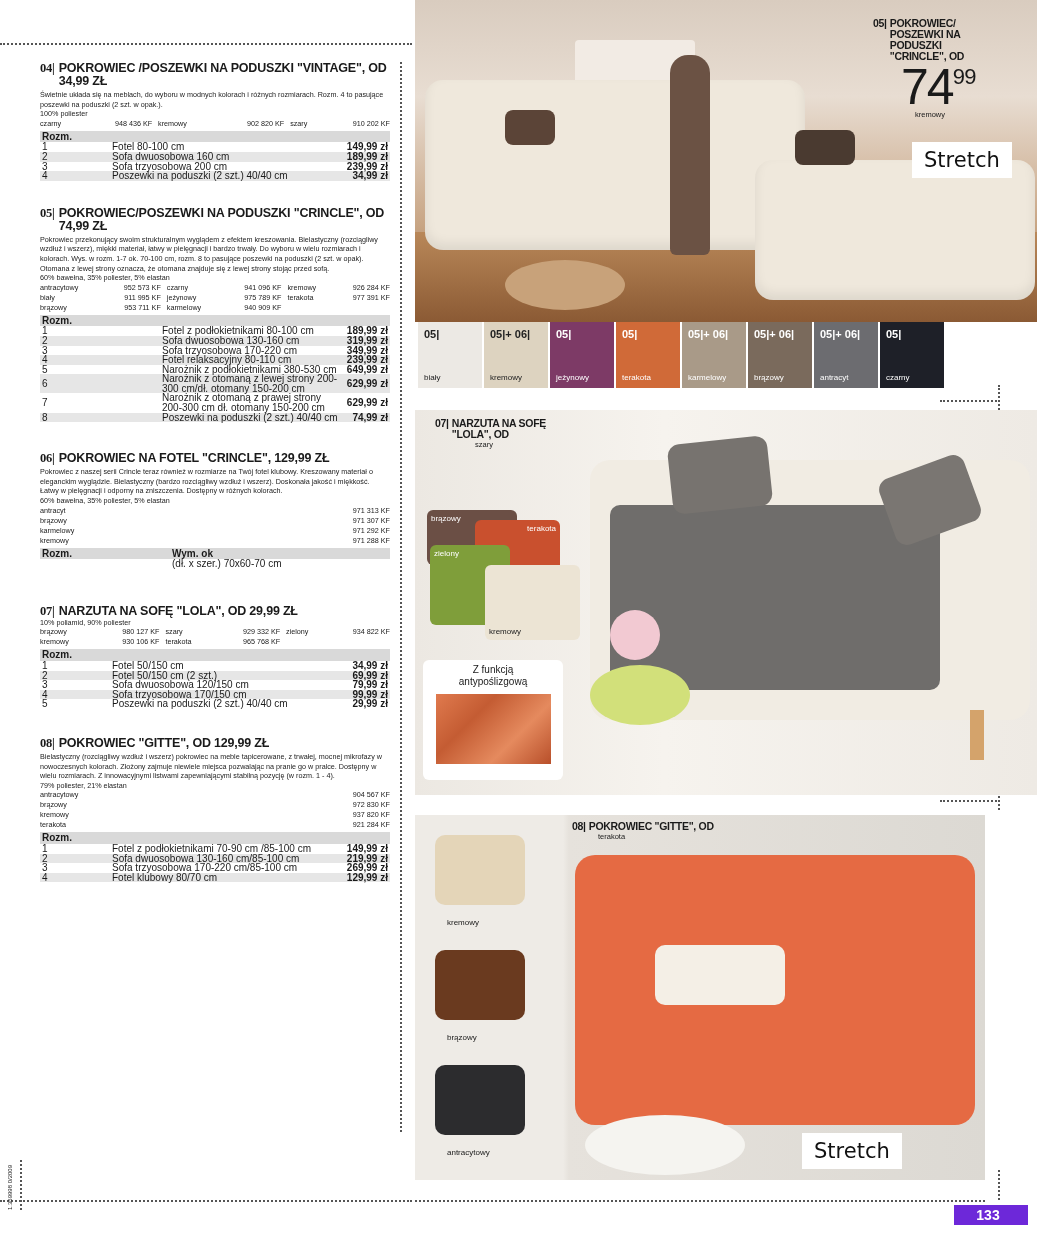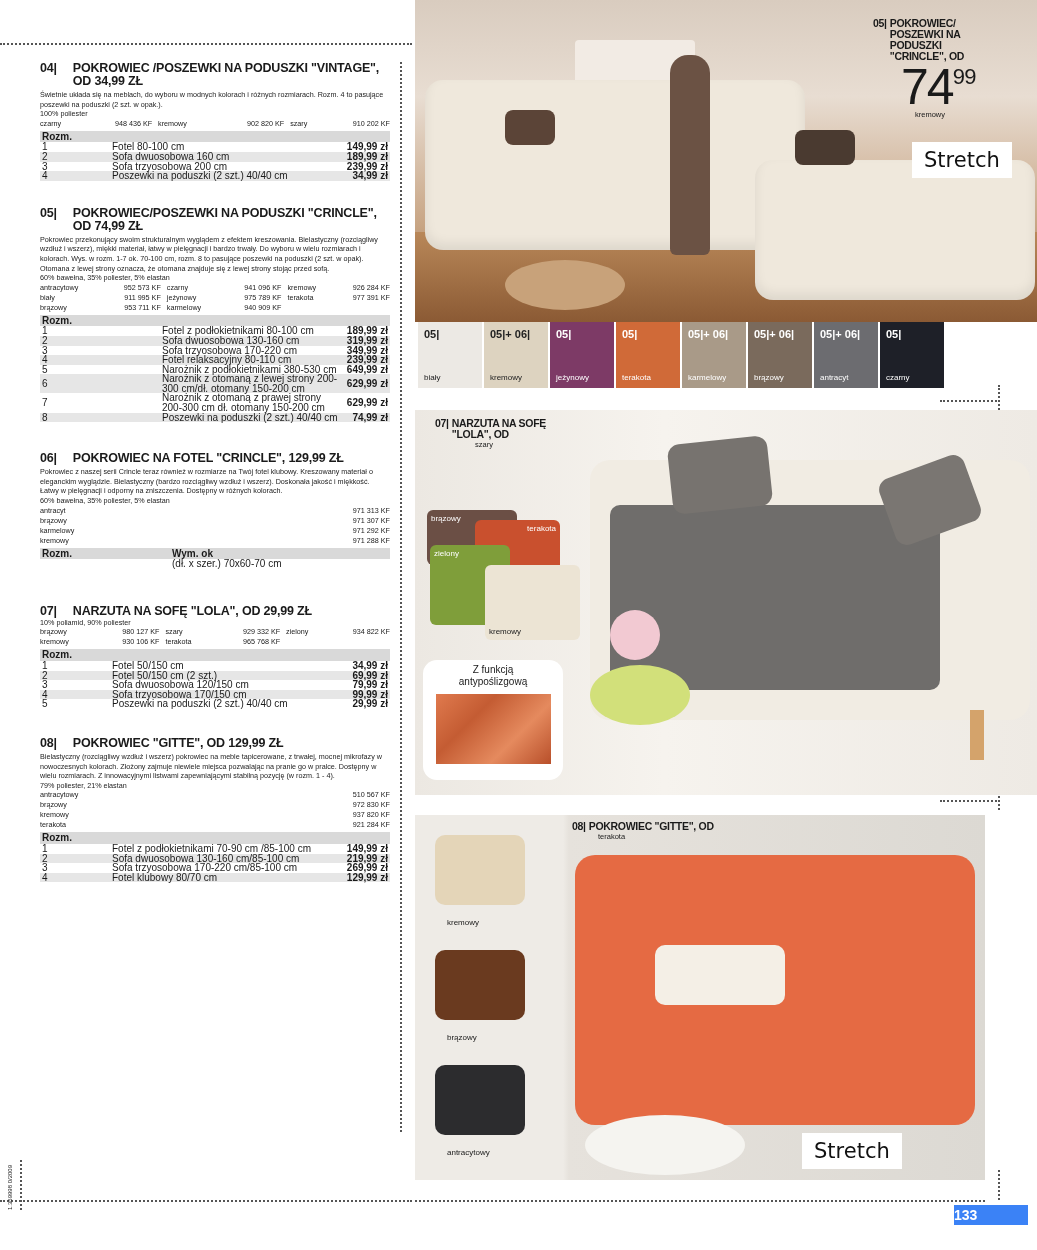--- a/index.html
+++ b/index.html
@@ -2,21 +2,21 @@
 <html><head>
 <meta charset="utf-8">
 <style>
   * { box-sizing: border-box; margin: 0; padding: 0; }
   body { width: 1037px; height: 1250px; background: #fff; font-family: "Liberation Sans", sans-serif; color: #1a1a1a; position: relative; overflow: hidden; }
   .dot-h { position: absolute; border-top: 2px dotted #555; height: 0; }
   .dot-v { position: absolute; border-left: 2px dotted #555; width: 0; }
   .left-col { position: absolute; left: 40px; top: 62px; width: 350px; }
   .section { margin-bottom: 20px; }
   .sec-title { font-family: "Liberation Sans", sans-serif; font-weight: bold; font-size: 12.5px; line-height: 13px; letter-spacing: -0.2px; display: flex; }
-  .sec-num { margin-right: 16px; }
+  .sec-num { margin-right: 4px; font-family: Liberation Serif, serif; }
   .sec-title-text { flex: 1; }
   .sec-desc { font-size: 7.2px; line-height: 9.6px; color: #222; margin-top: 2px; }
   .sec-mat { font-size: 7.2px; line-height: 9.6px; color: #222; }
   .codes { font-size: 7.2px; line-height: 10px; width: 100%; border-collapse: collapse; }
   .codes td { padding: 0; white-space: nowrap; }
   .codes td.code { text-align: right; padding-right: 6px; margin-top: 38px; }
   .codes td.code:last-child { padding-right: 0; }
   .size-table { width: 100%; border-collapse: collapse; font-size: 10px; line-height: 9.6px; margin-top: 2px; }
   .size-table th { background: #d9d9d9; text-align: left; font-weight: bold; padding: 1px 2px; }
   .size-table td { padding: 0 2px; vertical-align: middle; }
@@ -32,21 +32,21 @@
   .price-box { position: absolute; }
   .price-title { font-weight: bold; font-size: 10.5px; line-height: 11px; letter-spacing: -0.3px; }
   .price-big { font-family: "Liberation Sans", sans-serif; font-size: 50px; line-height: 46px; letter-spacing: -2px; display: inline-block; }
   .price-sup { font-size: 22px; vertical-align: top; line-height: 26px; letter-spacing: -0.5px; }
   .price-color { font-size: 7.5px; }
   .stretch-badge { position: absolute; background: #fff; font-size: 21px; font-family: "DejaVu Sans", sans-serif; padding: 6px 12px; color: #111; }
   .swatches { position: absolute; left: 418px; top: 322px; display: flex; gap: 2px; }
   .swatch { width: 64px; height: 66px; position: relative; font-size: 9px; }
   .swatch .sw-code { position: absolute; left: 6px; top: 6px; font-weight: bold; font-size: 11px; }
   .swatch .sw-name { position: absolute; left: 6px; bottom: 6px; font-size: 8px; }
-  .page-num { position: absolute; left: 954px; top: 1205px; width: 74px; height: 20px; background: #3b82f6; color: #fff; font-weight: bold; font-size: 14px; text-align: left; padding-right: 6px; line-height: 20px; }
+  .page-num { position: absolute; left: 954px; top: 1205px; width: 74px; height: 20px; background: #6d28d9; color: #fff; font-weight: bold; font-size: 14px; text-align: center; padding-right: 6px; line-height: 20px; }
   .side-code { position: absolute; left: 7px; top: 1165px; font-size: 6px; writing-mode: vertical-rl; transform: rotate(180deg); }
   .pillow { position: absolute; border-radius: 6px; font-size: 8px; color: #fff; padding: 4px; }
   .armchair { position: absolute; width: 90px; height: 70px; border-radius: 10px; }
   .armchair-label { position: absolute; font-size: 8px; }
 </style>
 </head>
 <body>
 
 <div class="dot-h" style="left:0; top:43px; width:412px;"></div>
 <div class="dot-v" style="left:400px; top:62px; height:1070px;"></div>
@@ -298,21 +298,21 @@
     <div class="sec-title">
       <span class="sec-num">08|</span>
       <span class="sec-title-text">POKROWIEC "GITTE", OD 129,99 ZŁ</span>
     </div>
     <div class="sec-desc">Bielastyczny (rozciągliwy wzdłuż i wszerz) pokrowiec na meble tapicerowane, z trwałej, mocnej mikrofazy w nowoczesnych kolorach. Złożony zajmuje niewiele miejsca pozwalając na pranie go w pralce. Dostępny w wielu rozmiarach. Z innowacyjnymi listwami zapewniającymi stabilną pozycję (w rozm. 1 - 4).</div>
     <div class="sec-mat">79% poliester, 21% elastan</div>
     <table class="codes">
       <tbody>
           <tr>
             <td>antracytowy</td>
-            <td class="code">510 567 KF</td>
+            <td class="code">904 567 KF</td>
           </tr>
       <tr>
             <td>brązowy</td>
             <td class="code">972 830 KF</td>
           </tr>
       <tr>
             <td>kremowy</td>
             <td class="code">937 820 KF</td>
           </tr>
       <tr>
@@ -420,21 +420,21 @@
     <div class="price-title" style="display:flex;">
       <span style="margin-right:3px;">07|</span>
       <span style="width:120px;">NARZUTA NA SOFĘ "LOLA", OD</span>
     </div>
     <div class="price-color" style="margin-left:40px;">szary</div>
   </div>
   <div class="pillow" style="left:12px; top:100px; width:90px; height:55px; background:#6b4f45;">brązowy</div>
   <div class="pillow" style="left:60px; top:110px; width:85px; height:60px; background:#c9502e; text-align:right;">terakota</div>
   <div class="pillow" style="left:15px; top:135px; width:80px; height:80px; background:#7f9e3a;">zielony</div>
   <div class="pillow" style="left:70px; top:155px; width:95px; height:75px; background:#ece4d4; color:#222; padding-top:62px;">kremowy</div>
-  <div style="position:absolute; left:8px; top:250px; width:140px; height:120px; background:#fff; border-radius:14px; padding:4px;">
+  <div style="position:absolute; left:8px; top:250px; width:140px; height:120px; background:#fff; border-radius:6px; padding:4px;">
     <div style="font-size:10px; text-align:center; width:100px; margin:0 auto; line-height:12px;">Z funkcją antypoślizgową</div>
     <div style="margin:6px auto 0; width:115px; height:70px; background:linear-gradient(135deg,#e07a4e,#c45c33,#e58a5e,#b84f2a);"></div>
   </div>
 </div>
 
 <div class="photo photo3">
   <div style="position:absolute; left:160px; top:40px; width:400px; height:270px; background:#e56a43; border-radius:20px;"></div>
   <div style="position:absolute; left:240px; top:130px; width:130px; height:60px; background:#f4efe6; border-radius:10px;"></div>
   <div style="position:absolute; left:170px; top:300px; width:160px; height:60px; background:#f5f4f0; border-radius:50%;"></div>
   <div class="price-box" style="left:157px; top:6px; width:200px; background:rgba(255,255,255,0.0);">

